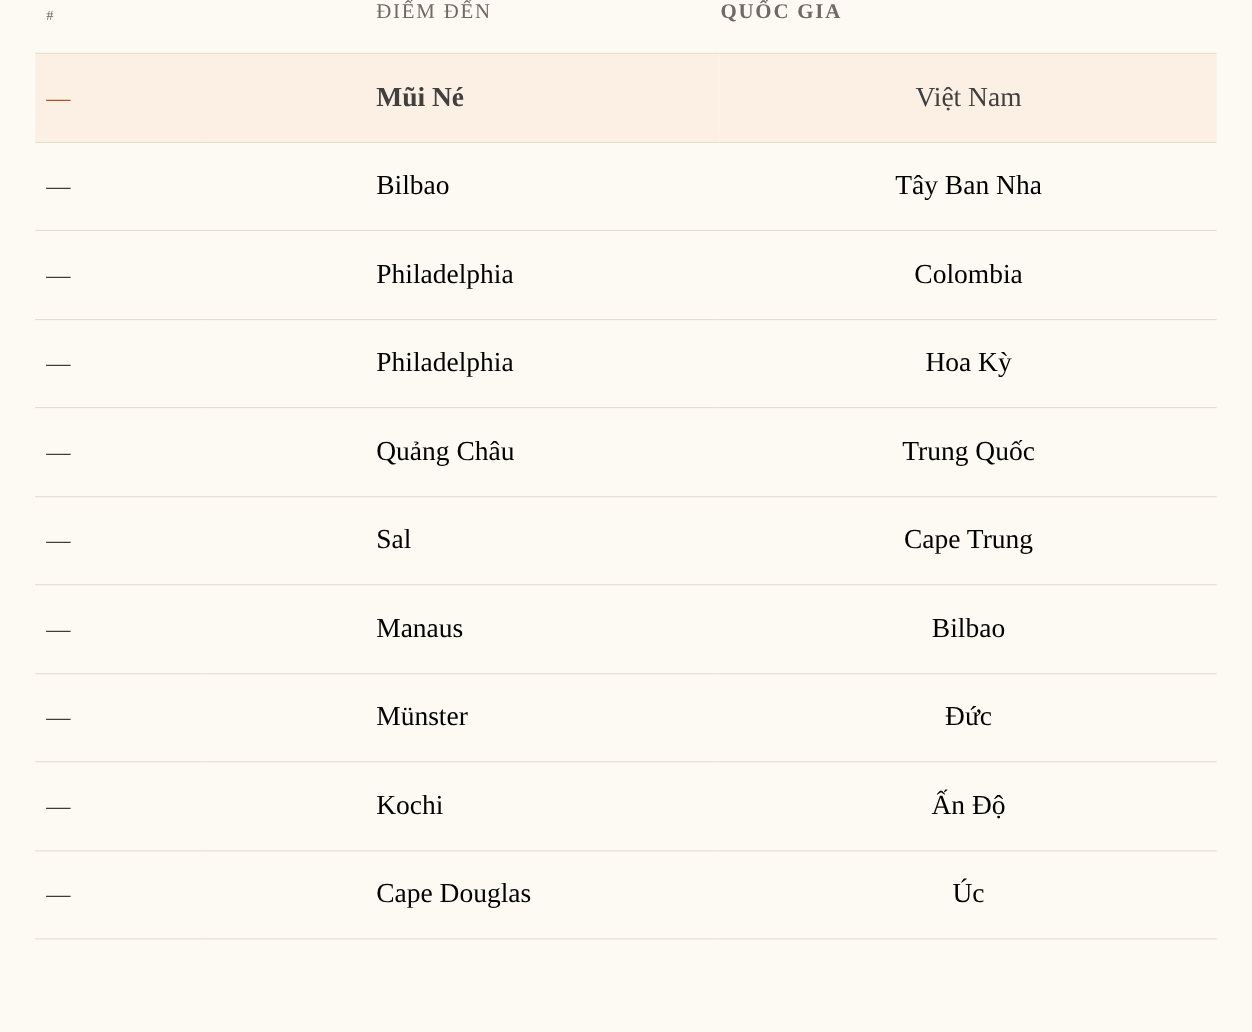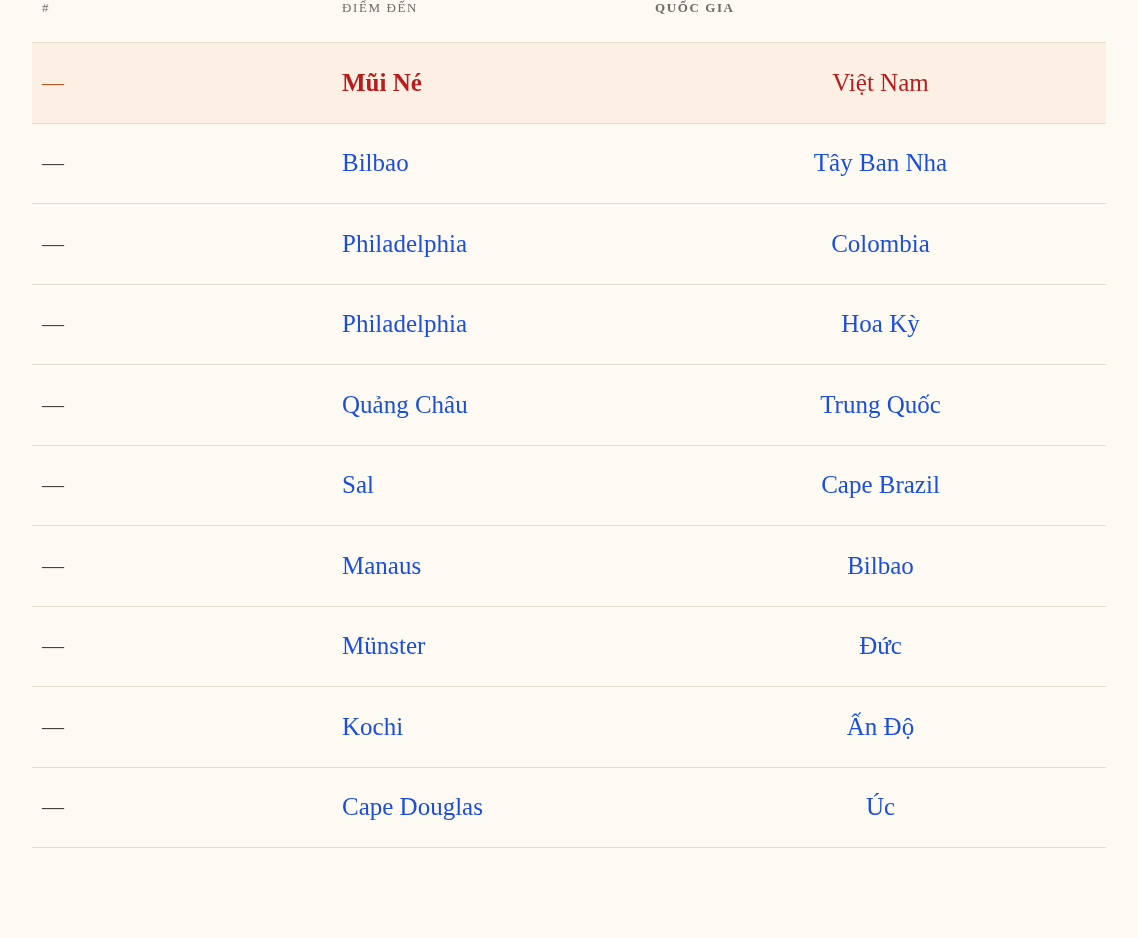--- a/index.html
+++ b/index.html
@@ -30,21 +30,21 @@
   }
 
   table.dest-table col.col-index { width: 156px; }
   table.dest-table col.col-dest  { width: 466px; }
   table.dest-table col.col-country { width: 452px; }
 
   thead th {
     text-align: left;
     font-family: "Liberation Serif", serif;
     font-weight: 400;
-    font-size: 13px;
+    font-size: 19px;
     letter-spacing: 1.6px;
     color: #6f6a62;
     text-transform: uppercase;
     padding: 0 0 26px 0;
     vertical-align: bottom;
     border-bottom: 1px solid #e4ddd0;
   }
 
   thead th.th-index { padding-left: 10px; font-size: 13px; letter-spacing: 0.5px;}
   thead th.th-dest { padding-left: 154px; }
@@ -53,36 +53,36 @@
   tbody tr {
     height: 80.5px;
   }
 
   tbody td {
     border-bottom: 1px solid #e4ddd0;
     font-size: 25px;
     line-height: 1.2;
     vertical-align: middle;
     padding: 0;
-    color: #1d4ed8;
+    color: #000000;
   }
 
   td.cell-index {
     padding-left: 10px;
     color: #3a3630;
     font-size: 22px;
   }
   td.cell-dest { padding-left: 154px; }
   td.cell-country { padding-left: 1px; text-align: center; }
 
   tbody tr.row-highlight {
     background: #fcefe3;
   }
   tbody tr.row-highlight td {
-    color: #b91c1c;
+    color: #404040;
   }
   tbody tr.row-highlight td.cell-dest {
     font-weight: 700;
   }
   tbody tr.row-highlight td.cell-index {
     color: #b4501a;
   }
 </style>
 </head>
 <body>
@@ -123,21 +123,21 @@
           <td class="cell-country">Hoa Kỳ</td>
         </tr>
         <tr>
           <td class="cell-index">—</td>
           <td class="cell-dest">Quảng Châu</td>
           <td class="cell-country">Trung Quốc</td>
         </tr>
         <tr>
           <td class="cell-index">—</td>
           <td class="cell-dest">Sal</td>
-          <td class="cell-country">Cape Brazil</td>
+          <td class="cell-country">Cape Trung</td>
         </tr>
         <tr>
           <td class="cell-index">—</td>
           <td class="cell-dest">Manaus</td>
           <td class="cell-country">Bilbao</td>
         </tr>
         <tr>
           <td class="cell-index">—</td>
           <td class="cell-dest">Münster</td>
           <td class="cell-country">Đức</td>

